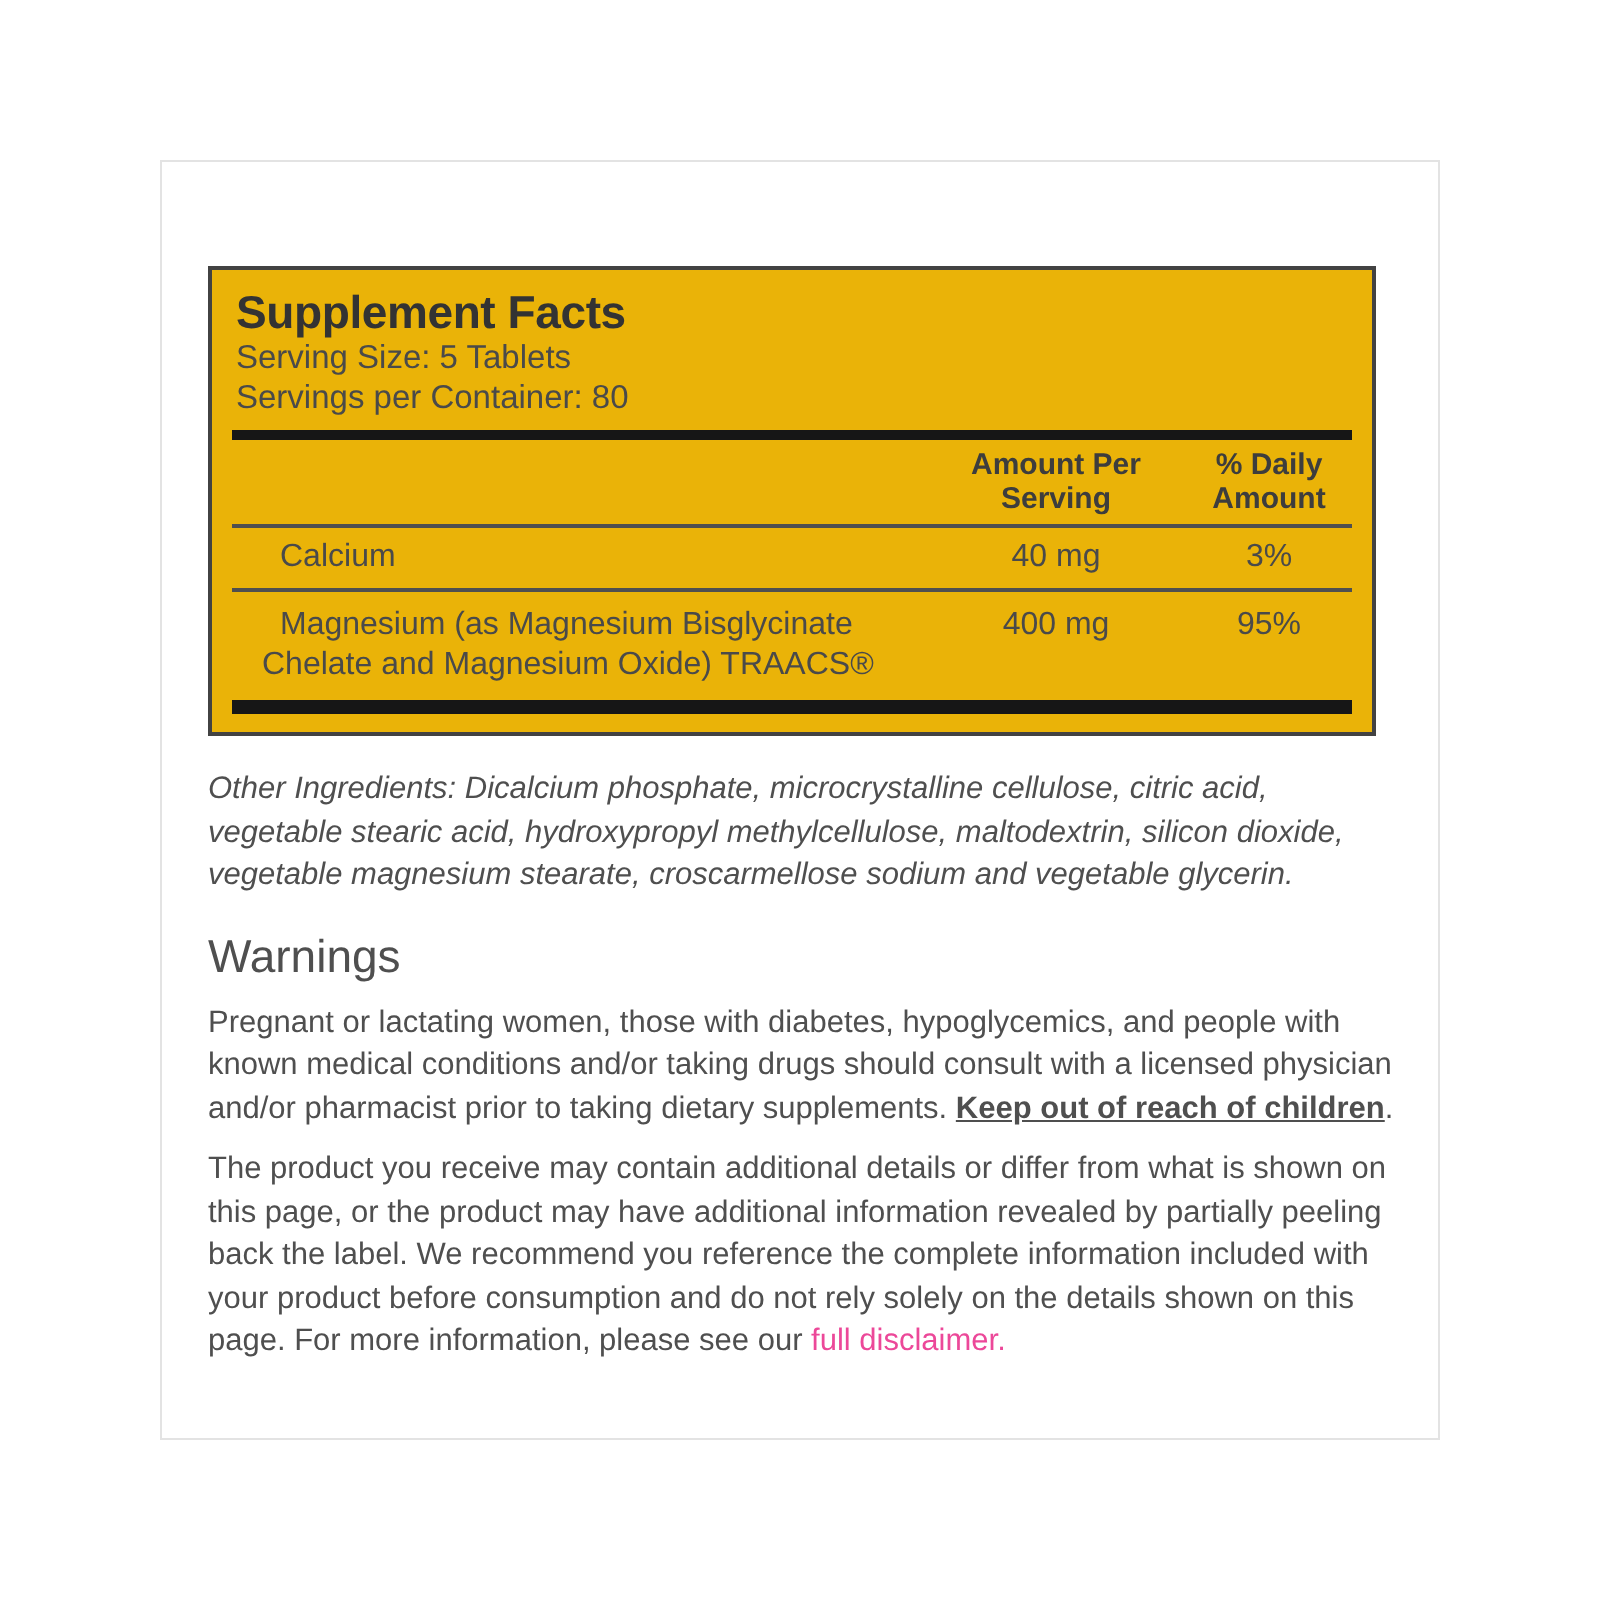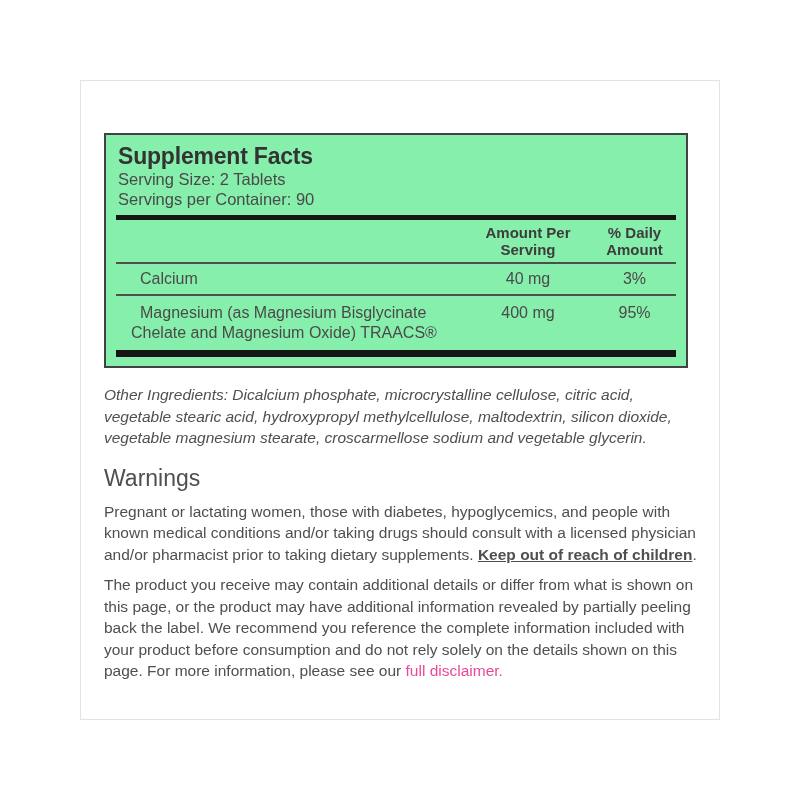--- a/index.html
+++ b/index.html
@@ -16,21 +16,21 @@
     background: #ffffff;
     border: 1px solid #e3e3e3;
     padding: 52px 22px 0 23px;
     overflow: hidden;
   }
   
   .sf-panel {
     width: 584px;
     border: 2px solid #424242;
     padding: 8px 0 9px 0;
-    background: #86efac;
+    background: #eab308;
   }
   .sf-title {
     font-size: 23px;
     font-weight: bold;
     color: #333333;
     line-height: 26px;
     padding-left: 12px;
     letter-spacing: -0.2px;
   }
   .sf-serving {
@@ -117,22 +117,22 @@
     cursor: pointer;
   }
 </style>
 </head>
 <body>
 
 <div class="card">
 
   <div class="sf-panel">
     <div class="sf-title">Supplement Facts</div>
-    <div class="sf-serving">Serving Size: 2 Tablets</div>
-    <div class="sf-serving">Servings per Container: 90</div>
+    <div class="sf-serving">Serving Size: 5 Tablets</div>
+    <div class="sf-serving">Servings per Container: 80</div>
 
     <div class="bar-thick"></div>
 
     <div class="sf-row sf-header">
       <div class="sf-cell-name"></div>
       <div class="sf-cell-amt">Amount Per Serving</div>
       <div class="sf-cell-dv">% Daily Amount</div>
     </div>
 
     <div class="sep"></div>

